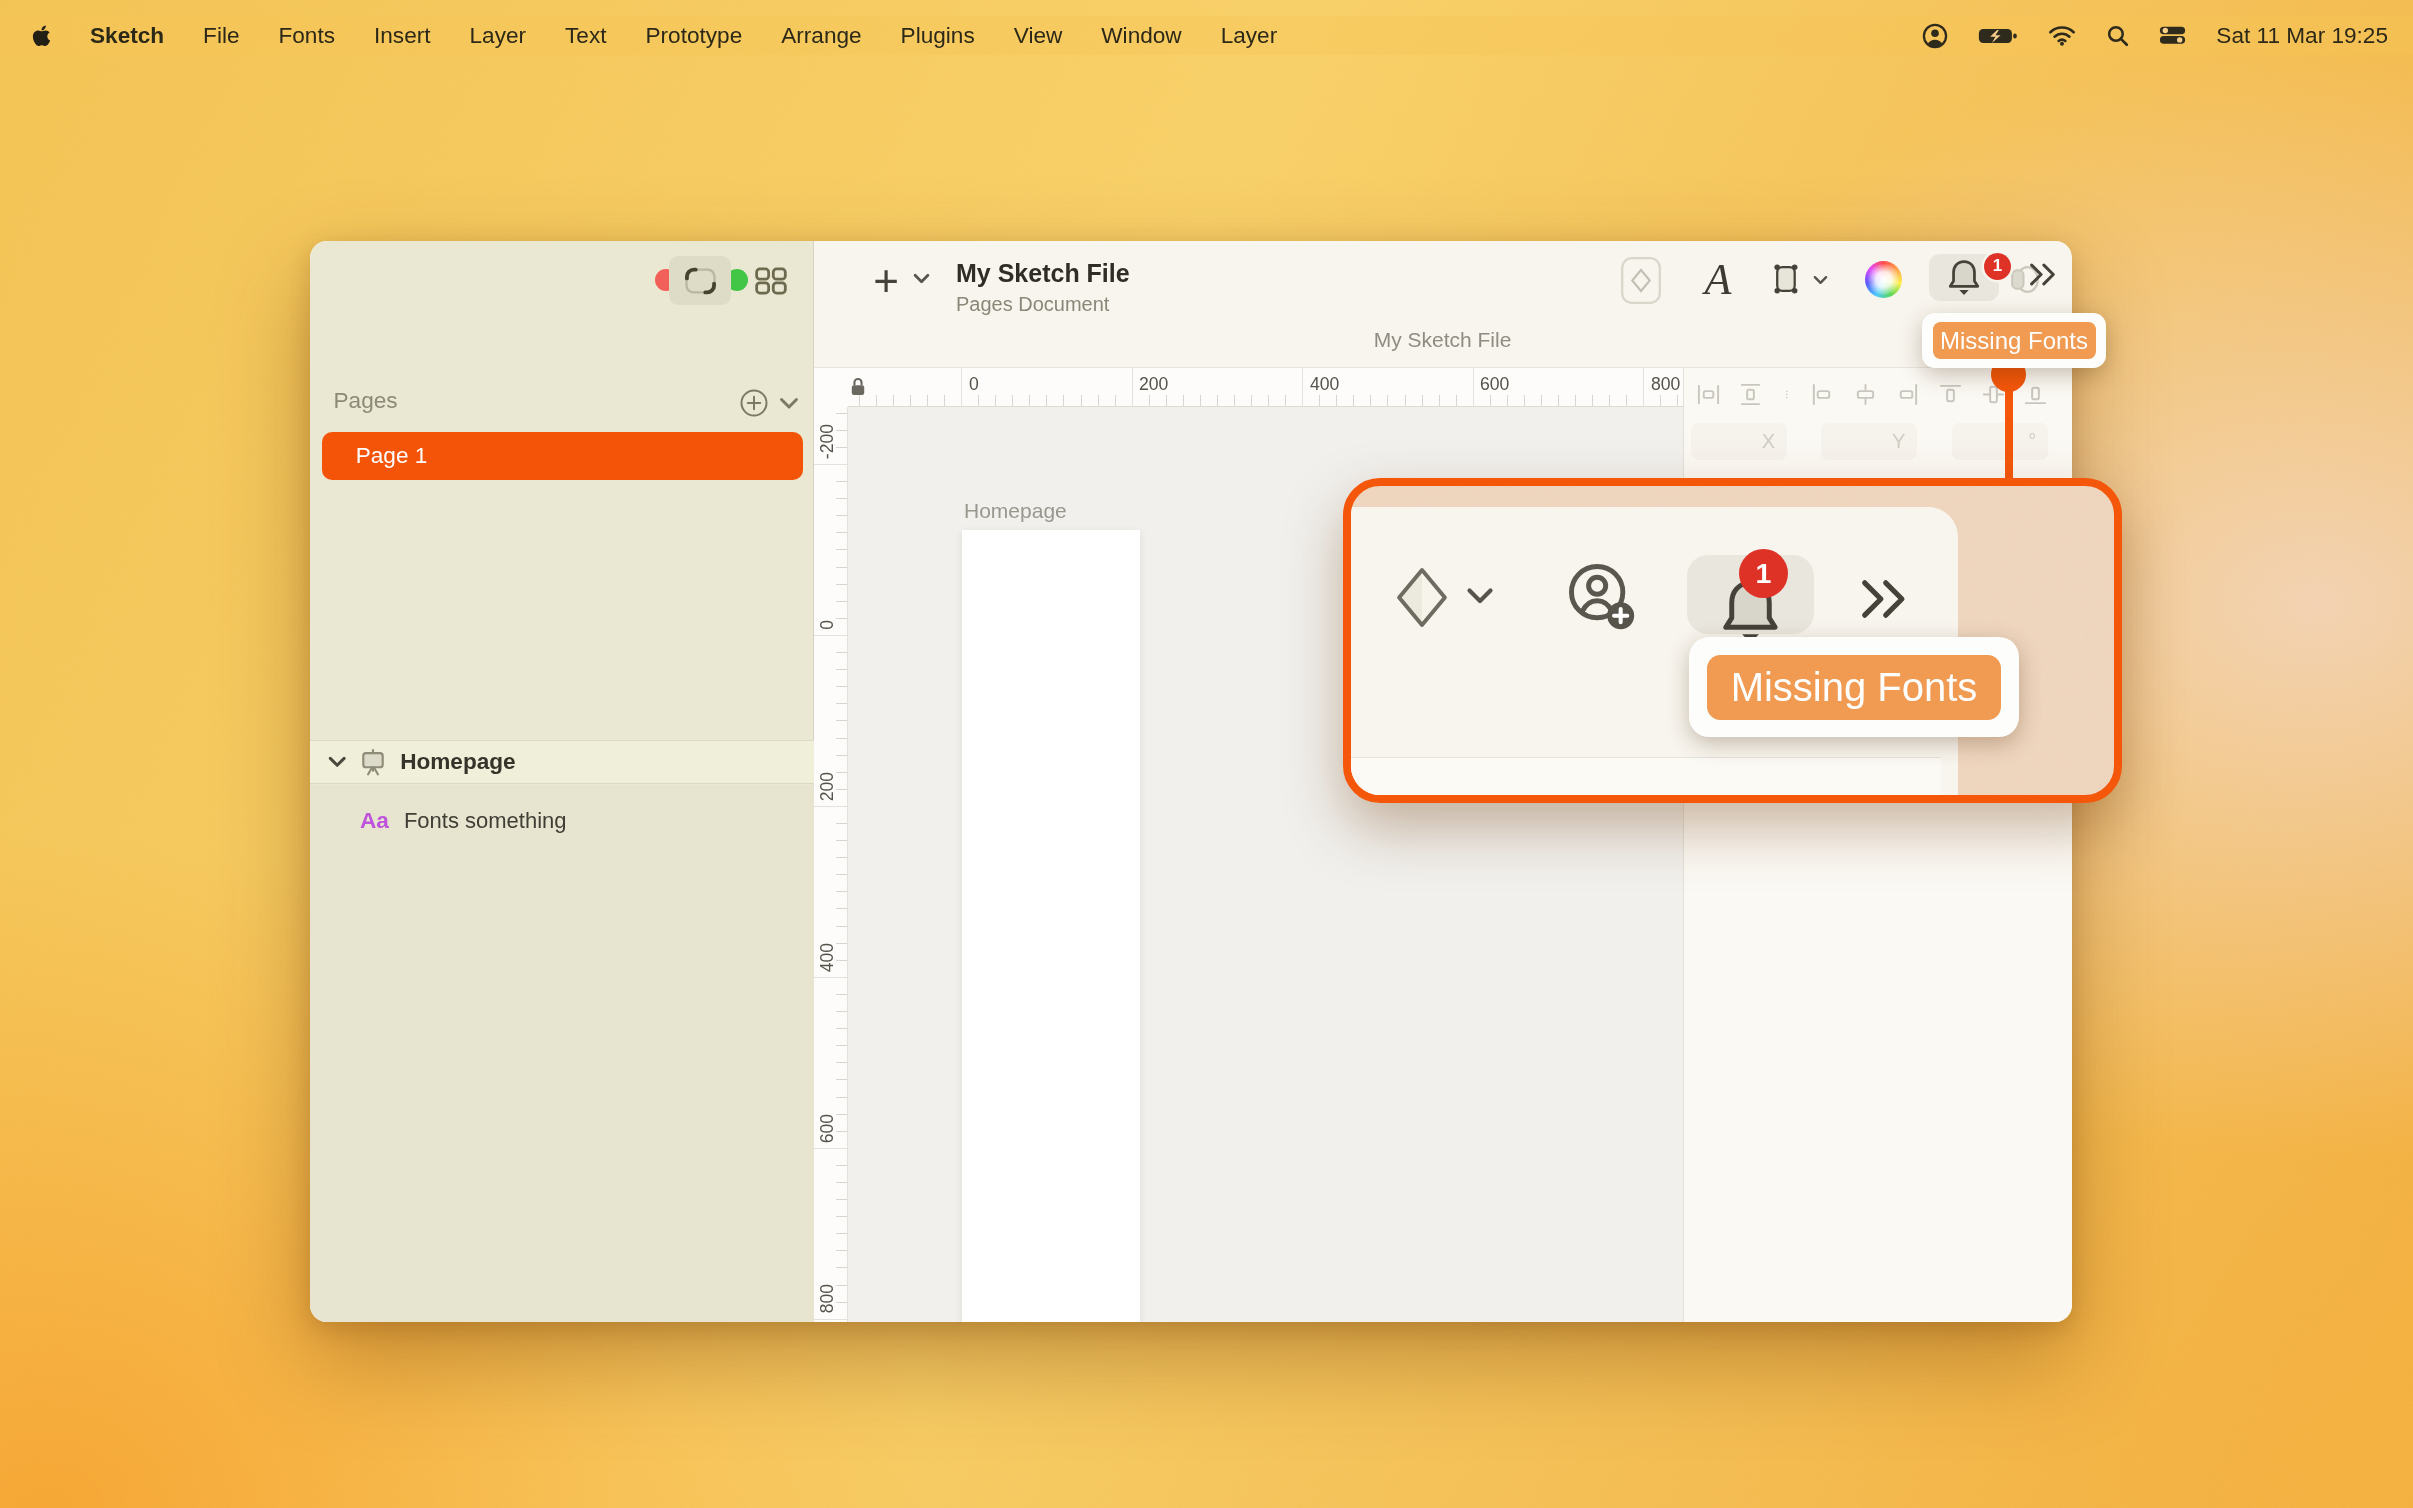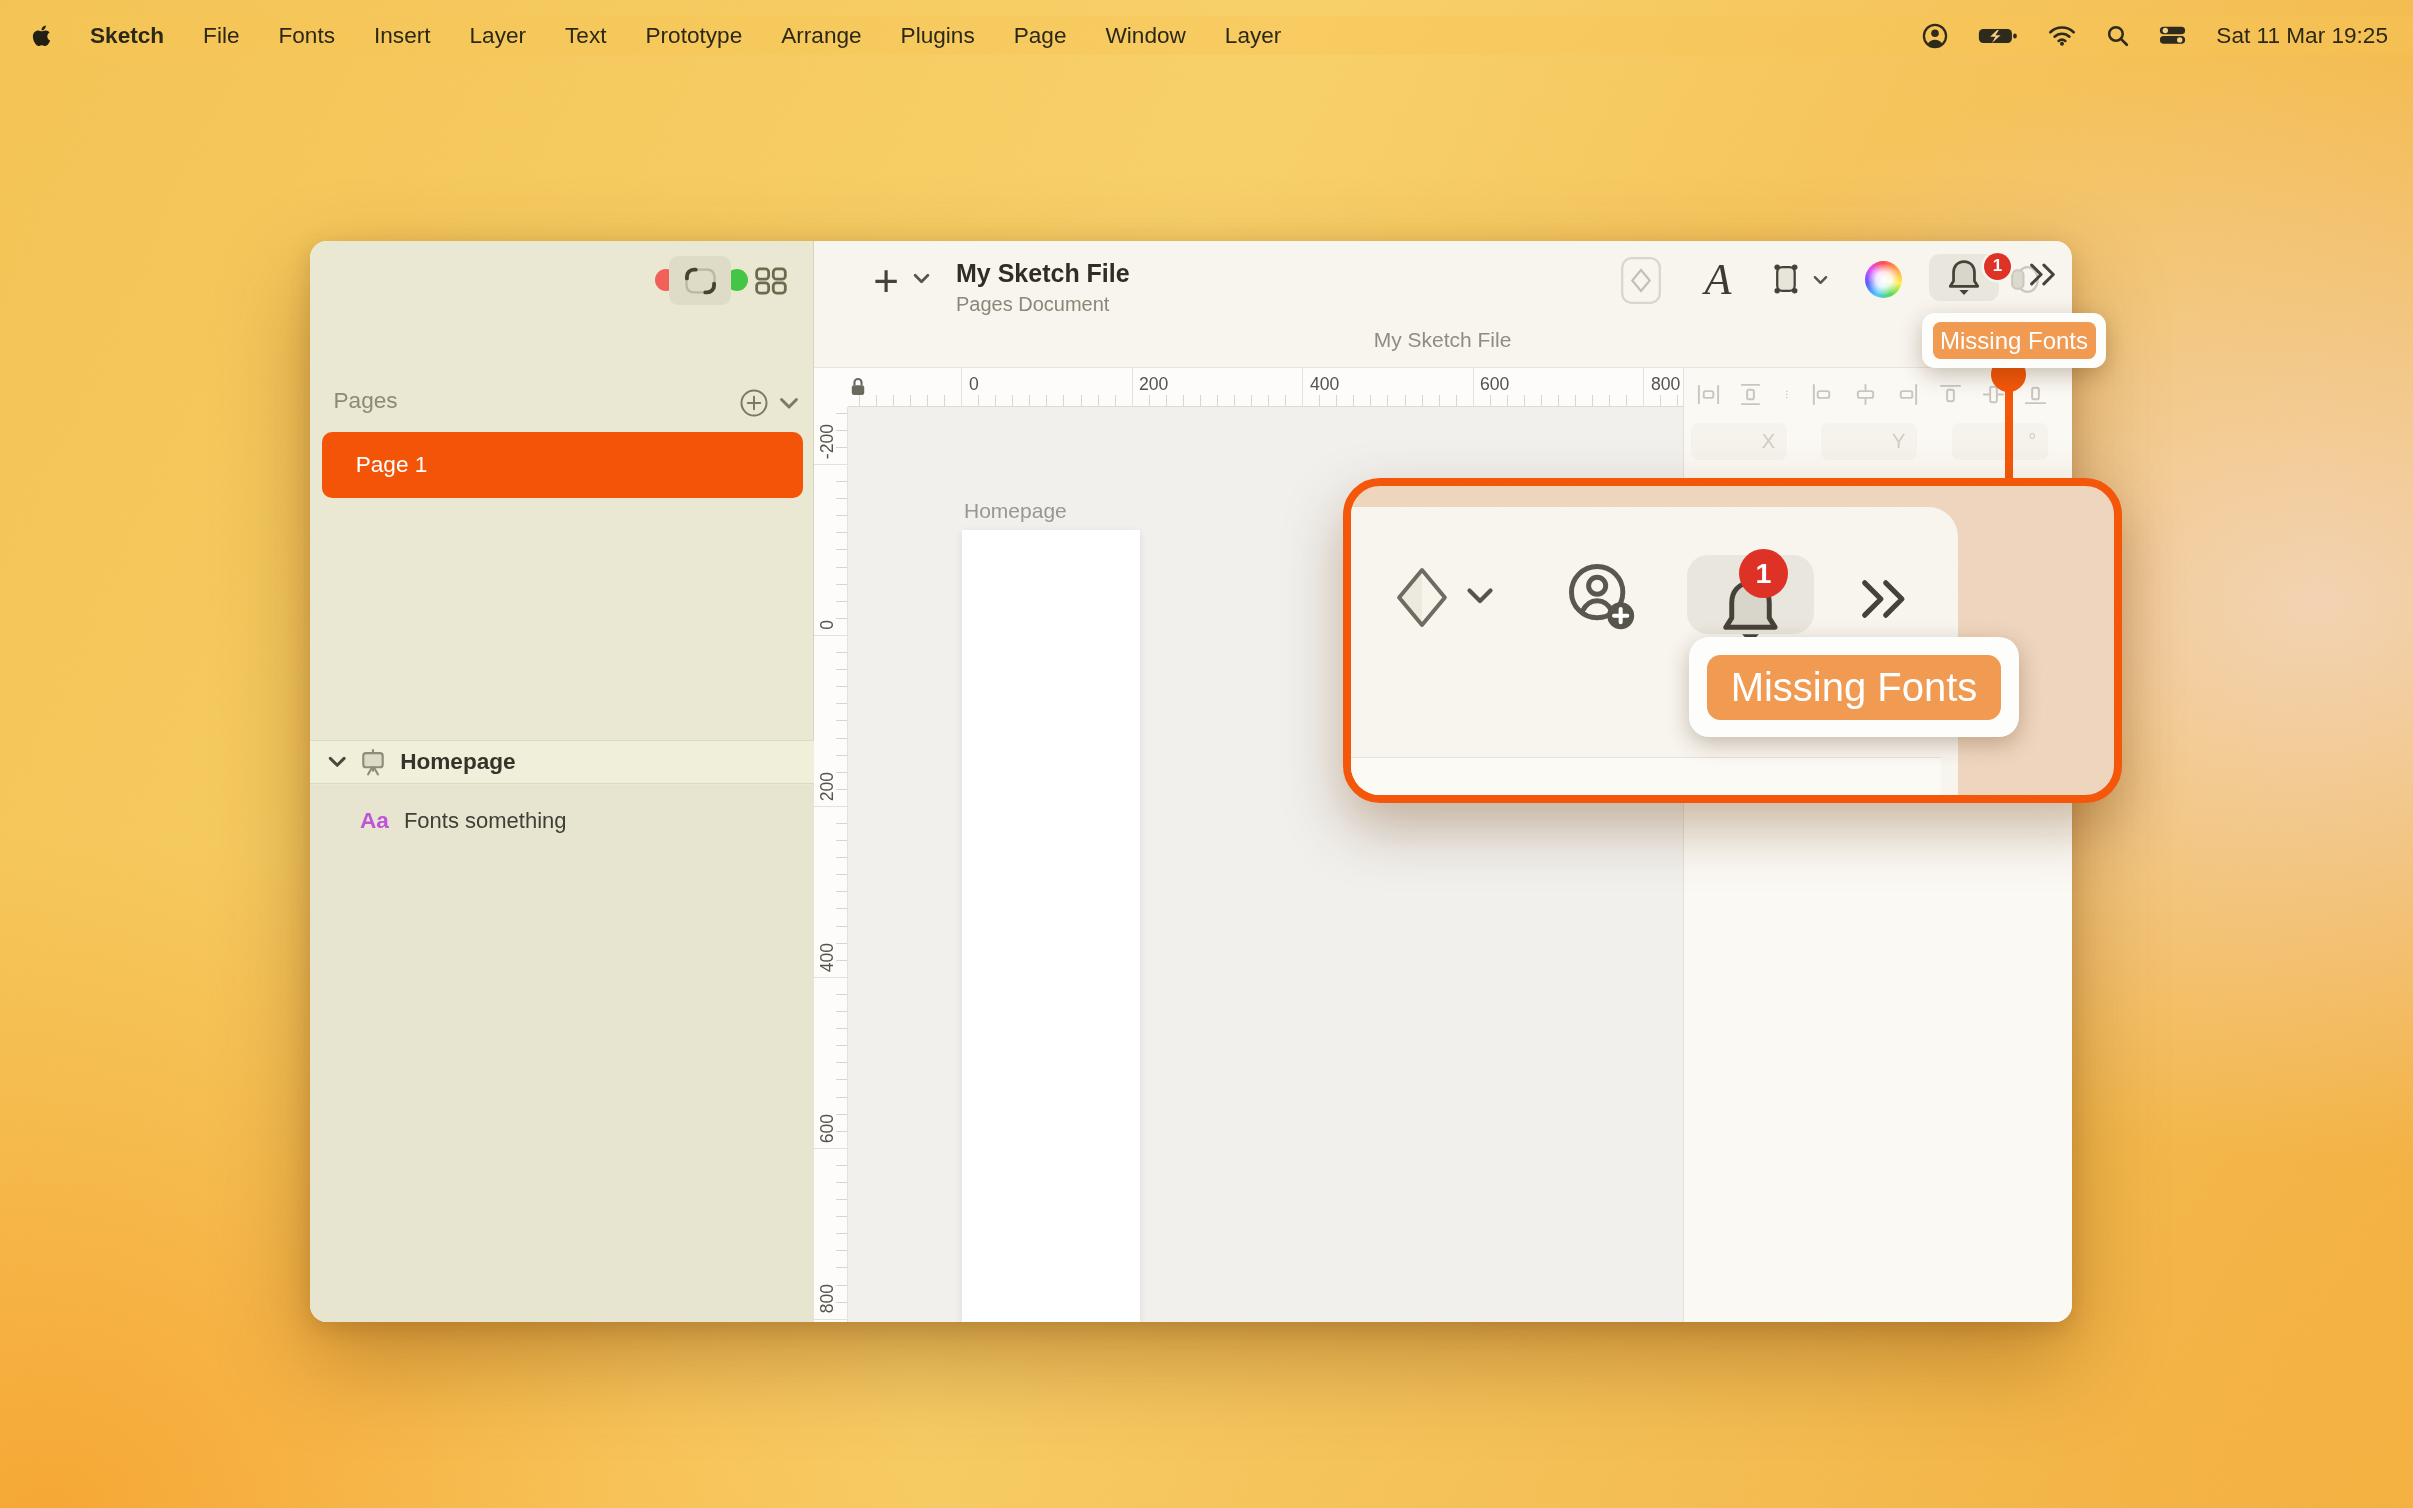--- a/index.html
+++ b/index.html
@@ -25,21 +25,21 @@
     background:#f8f5ee;box-shadow:0 38px 92px rgba(110,55,0,.38),0 6.7px 23.5px rgba(110,55,0,.22);overflow:hidden;}
   #sidebar{position:absolute;left:0;top:0;width:504px;height:1081px;background:#eae8d2;border-right:0.8px solid #d6d4c0;}
   .tl{position:absolute;top:28px;width:22px;height:22px;border-radius:50%;}
   #toggle-canvas{position:absolute;left:359px;top:15px;width:62px;height:49px;border-radius:9.2px;background:#dedcc6;display:flex;align-items:center;justify-content:center;}
   #toggle-grid{position:absolute;left:437px;top:15px;width:47px;height:49px;display:flex;align-items:center;justify-content:center;}
   #search{position:absolute;left:15px;top:82px;width:474px;height:39px;border-radius:8.4px;background:#e1e0ca;
     border:0.8px solid #cfcdb8;display:flex;align-items:center;padding:0 11.7px;gap:8.4px;}
   #search input{flex:1;border:none;background:transparent;outline:none;font-size:22px;color:#57544a;font-family:inherit;}
   #search input::placeholder{color:#a3a08c;}
   #pages-head{position:absolute;left:23.5px;top:147px;font-size:22.6px;color:#8c8977;}
-  #page-row{position:absolute;left:11.7px;top:191px;width:481px;height:66px;border-radius:10px;background:#f45408;
+  #page-row{position:absolute;left:11.7px;top:191px;width:481px;height:48px;border-radius:10px;background:#f45408;
     color:#fff;font-size:22.6px;display:flex;align-items:center;padding-left:34px;}
   #layers-lower{position:absolute;left:0;top:544px;width:504px;height:537px;background:#e7e5cf;}
   #homepage-row{position:absolute;left:0;top:499px;width:504px;height:44px;background:#f0efda;
     border-top:0.8px solid #dbd9c3;border-bottom:0.8px solid #dbd9c3;display:flex;align-items:center;gap:11.7px;padding-left:18.4px;}
   #homepage-row .nm{font-weight:700;font-size:22.6px;color:#35332a;}
   #layer-row{position:absolute;left:0;top:560px;width:504px;height:39px;display:flex;align-items:center;padding-left:50px;gap:15px;}
   #layer-row .aa{color:#be53dc;font-size:22.6px;font-weight:700;}
   #layer-row .nm{font-size:22px;color:#403e35;}
   
   #toolbar{position:absolute;left:504px;top:0;width:1257px;height:127px;background:#f8f5ee;border-bottom:0.8px solid #e8e5dc;}
@@ -104,21 +104,21 @@
       <span class="appname">Sketch</span>
       <span id="menu-items">
           <span>File</span>
           <span>Fonts</span>
           <span>Insert</span>
           <span>Layer</span>
           <span>Text</span>
           <span>Prototype</span>
           <span>Arrange</span>
           <span>Plugins</span>
-          <span>Page</span>
+          <span>View</span>
           <span>Window</span>
           <span>Layer</span>
         </span>
     </div>
     <div class="right">
       <span style="display:flex;">
         <svg width="26" height="26" viewBox="0 0 30 30">
             <circle cx="15" cy="15" r="12.8" fill="none" stroke="#2e2a1c" stroke-width="2.6"></circle>
             <circle cx="15" cy="11.8" r="4.4" fill="#2e2a1c"></circle>
             <path d="M6.6 23.6a10.6 10.6 0 0 1 16.8 0 12.8 12.8 0 0 1-16.8 0z" fill="#2e2a1c"></path>

